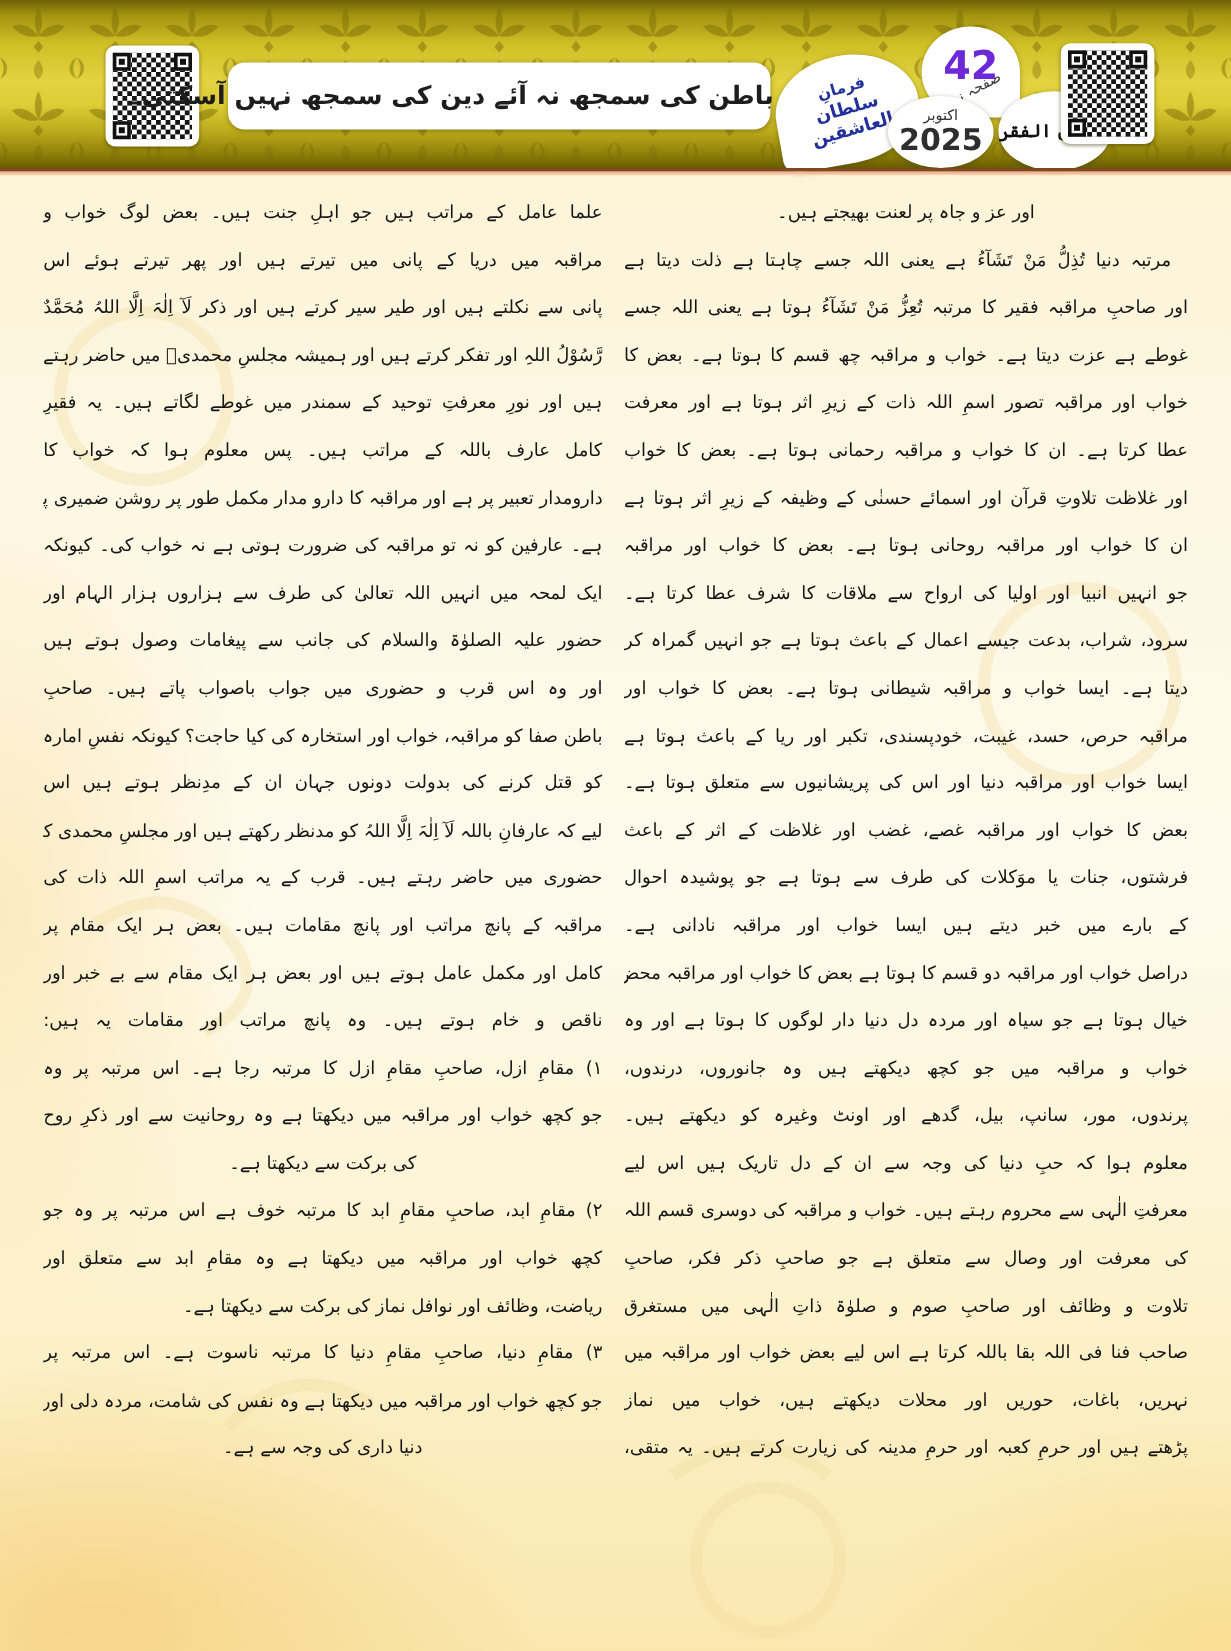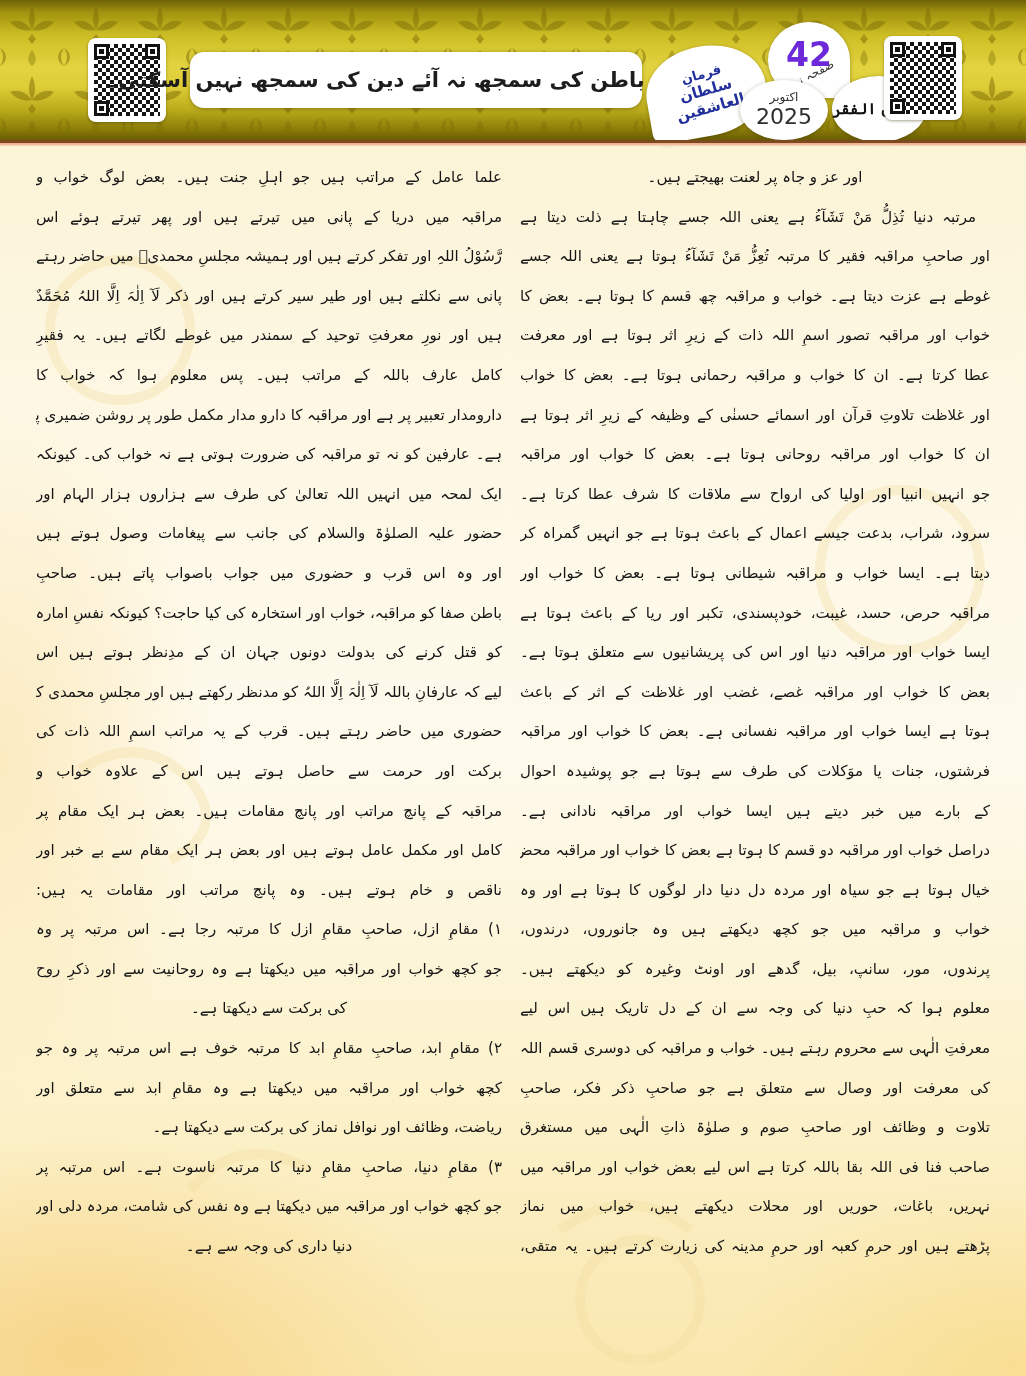--- a/index.html
+++ b/index.html
@@ -32,21 +32,21 @@
     display:flex;flex-direction:column;align-items:center;justify-content:center;text-align:center;}
   .farman{left:646px;top:46px;width:120px;height:90px;border-radius:50% 50% 50% 12%;transform:rotate(-10deg);}
   .farman-inner{transform:rotate(-6deg);color:#22309c;direction:rtl;}
   .farman-l1{font-size:13px;font-weight:700;}
   .farman-l2{font-size:15px;font-weight:700;letter-spacing:-.5px;}
   .issue{left:768px;top:22px;width:82px;height:76px;border-radius:50% 50% 18% 50%;}
   .issue-num{font-size:33px;font-weight:700;color:#6d28d9;line-height:1;}
   .issue-label{font-size:12px;color:#3a3a3a;transform:rotate(-28deg);margin-top:-2px;direction:rtl;}
   .date{left:740px;top:80px;width:88px;height:60px;border-radius:50%;}
   .date-month{font-size:12px;color:#2e2e2e;direction:rtl;line-height:1.1;}
-  .date-year{font-size:22px;font-weight:400;color:#2e2e2e;line-height:1.1;}
+  .date-year{font-size:25px;font-weight:700;color:#2e2e2e;line-height:1.1;}
   .logo{left:832px;top:76px;width:94px;height:66px;border-radius:50%;}
   .logo-text{font-size:15px;font-weight:700;color:#111;direction:rtl;font-family:"DejaVu Serif",serif;}
   
   .col{position:absolute;top:158px;direction:rtl;color:#151515;}
   .col-right{right:36px;width:470px;}
   .col-left{left:36px;width:466px;}
   .line{height:39.6px;line-height:39.6px;font-size:15px;white-space:nowrap;overflow:hidden;
         text-align:justify;text-align-last:justify;}
   .line.center{text-align:center;text-align-last:center;}
   .line.end{text-align:left;text-align-last:right;}
@@ -140,53 +140,51 @@
       <div class="line">خواب اور مراقبہ تصور اسمِ اللہ ذات کے زیرِ اثر ہوتا ہے اور معرفت</div>
       <div class="line">عطا کرتا ہے۔ ان کا خواب و مراقبہ رحمانی ہوتا ہے۔ بعض کا خواب</div>
       <div class="line">اور غلاظت تلاوتِ قرآن اور اسمائے حسنٰی کے وظیفہ کے زیرِ اثر ہوتا ہے</div>
       <div class="line">ان کا خواب اور مراقبہ روحانی ہوتا ہے۔ بعض کا خواب اور مراقبہ</div>
       <div class="line">جو انہیں انبیا اور اولیا کی ارواح سے ملاقات کا شرف عطا کرتا ہے۔</div>
       <div class="line">سرود، شراب، بدعت جیسے اعمال کے باعث ہوتا ہے جو انہیں گمراہ کر</div>
       <div class="line">دیتا ہے۔ ایسا خواب و مراقبہ شیطانی ہوتا ہے۔ بعض کا خواب اور</div>
       <div class="line">مراقبہ حرص، حسد، غیبت، خودپسندی، تکبر اور ریا کے باعث ہوتا ہے</div>
       <div class="line">ایسا خواب اور مراقبہ دنیا اور اس کی پریشانیوں سے متعلق ہوتا ہے۔</div>
       <div class="line">بعض کا خواب اور مراقبہ غصے، غضب اور غلاظت کے اثر کے باعث</div>
-      <div class="line">ہوتا ہے ایسا خواب اور مراقبہ نفسانی ہے۔ بعض کا خواب اور مراقبہ</div>
       <div class="line">فرشتوں، جنات یا موَکلات کی طرف سے ہوتا ہے جو پوشیدہ احوال</div>
       <div class="line">کے بارے میں خبر دیتے ہیں ایسا خواب اور مراقبہ نادانی ہے۔</div>
       <div class="line">دراصل خواب اور مراقبہ دو قسم کا ہوتا ہے بعض کا خواب اور مراقبہ محض</div>
       <div class="line">خیال ہوتا ہے جو سیاہ اور مردہ دل دنیا دار لوگوں کا ہوتا ہے اور وہ</div>
       <div class="line">خواب و مراقبہ میں جو کچھ دیکھتے ہیں وہ جانوروں، درندوں،</div>
       <div class="line">پرندوں، مور، سانپ، بیل، گدھے اور اونٹ وغیرہ کو دیکھتے ہیں۔</div>
       <div class="line">معلوم ہوا کہ حبِ دنیا کی وجہ سے ان کے دل تاریک ہیں اس لیے</div>
       <div class="line">معرفتِ الٰہی سے محروم رہتے ہیں۔ خواب و مراقبہ کی دوسری قسم اللہ</div>
       <div class="line">کی معرفت اور وصال سے متعلق ہے جو صاحبِ ذکر فکر، صاحبِ</div>
       <div class="line">تلاوت و وظائف اور صاحبِ صوم و صلوٰۃ ذاتِ الٰہی میں مستغرق</div>
       <div class="line">صاحب فنا فی اللہ بقا باللہ کرتا ہے اس لیے بعض خواب اور مراقبہ میں</div>
       <div class="line">نہریں، باغات، حوریں اور محلات دیکھتے ہیں، خواب میں نماز</div>
       <div class="line">پڑھتے ہیں اور حرمِ کعبہ اور حرمِ مدینہ کی زیارت کرتے ہیں۔ یہ متقی،</div>
     </div>
 
   <div class="col col-left">
       <div class="line">علما عامل کے مراتب ہیں جو اہلِ جنت ہیں۔ بعض لوگ خواب و</div>
       <div class="line">مراقبہ میں دریا کے پانی میں تیرتے ہیں اور پھر تیرتے ہوئے اس</div>
+      <div class="line">پانی سے نکلتے ہیں اور طیر سیر کرتے ہیں اور ذکر لَآ اِلٰہَ اِلَّا اللہُ مُحَمَّدٌ</div>
       <div class="line">رَّسُوْلُ اللہِ اور تفکر کرتے ہیں اور ہمیشہ مجلسِ محمدیؐ میں حاضر رہتے</div>
-      <div class="line">پانی سے نکلتے ہیں اور طیر سیر کرتے ہیں اور ذکر لَآ اِلٰہَ اِلَّا اللہُ مُحَمَّدٌ</div>
       <div class="line">ہیں اور نورِ معرفتِ توحید کے سمندر میں غوطے لگاتے ہیں۔ یہ فقیرِ</div>
       <div class="line">کامل عارف باللہ کے مراتب ہیں۔ پس معلوم ہوا کہ خواب کا</div>
       <div class="line">دارومدار تعبیر پر ہے اور مراقبہ کا دارو مدار مکمل طور پر روشن ضمیری پر</div>
       <div class="line">ہے۔ عارفین کو نہ تو مراقبہ کی ضرورت ہوتی ہے نہ خواب کی۔ کیونکہ</div>
       <div class="line">ایک لمحہ میں انہیں اللہ تعالیٰ کی طرف سے ہزاروں ہزار الہام اور</div>
       <div class="line">حضور علیہ الصلوٰۃ والسلام کی جانب سے پیغامات وصول ہوتے ہیں</div>
       <div class="line">اور وہ اس قرب و حضوری میں جواب باصواب پاتے ہیں۔ صاحبِ</div>
       <div class="line">باطن صفا کو مراقبہ، خواب اور استخارہ کی کیا حاجت؟ کیونکہ نفسِ امارہ</div>
       <div class="line">کو قتل کرنے کی بدولت دونوں جہان ان کے مدِنظر ہوتے ہیں اس</div>
       <div class="line">لیے کہ عارفانِ باللہ لَآ اِلٰہَ اِلَّا اللہُ کو مدنظر رکھتے ہیں اور مجلسِ محمدی کی</div>
       <div class="line">حضوری میں حاضر رہتے ہیں۔ قرب کے یہ مراتب اسمِ اللہ ذات کی</div>
-      <div class="line">برکت اور حرمت سے حاصل ہوتے ہیں اس کے علاوہ خواب و</div>
       <div class="line">مراقبہ کے پانچ مراتب اور پانچ مقامات ہیں۔ بعض ہر ایک مقام پر</div>
       <div class="line">کامل اور مکمل عامل ہوتے ہیں اور بعض ہر ایک مقام سے بے خبر اور</div>
       <div class="line">ناقص و خام ہوتے ہیں۔ وہ پانچ مراتب اور مقامات یہ ہیں:</div>
       <div class="line">۱) مقامِ ازل، صاحبِ مقامِ ازل کا مرتبہ رجا ہے۔ اس مرتبہ پر وہ</div>
       <div class="line">جو کچھ خواب اور مراقبہ میں دیکھتا ہے وہ روحانیت سے اور ذکرِ روح</div>
       <div class="line center">کی برکت سے دیکھتا ہے۔</div>
       <div class="line">۲) مقامِ ابد، صاحبِ مقامِ ابد کا مرتبہ خوف ہے اس مرتبہ پر وہ جو</div>
       <div class="line">کچھ خواب اور مراقبہ میں دیکھتا ہے وہ مقامِ ابد سے متعلق اور</div>
       <div class="line end">ریاضت، وظائف اور نوافل نماز کی برکت سے دیکھتا ہے۔</div>
       <div class="line">۳) مقامِ دنیا، صاحبِ مقامِ دنیا کا مرتبہ ناسوت ہے۔ اس مرتبہ پر</div>

